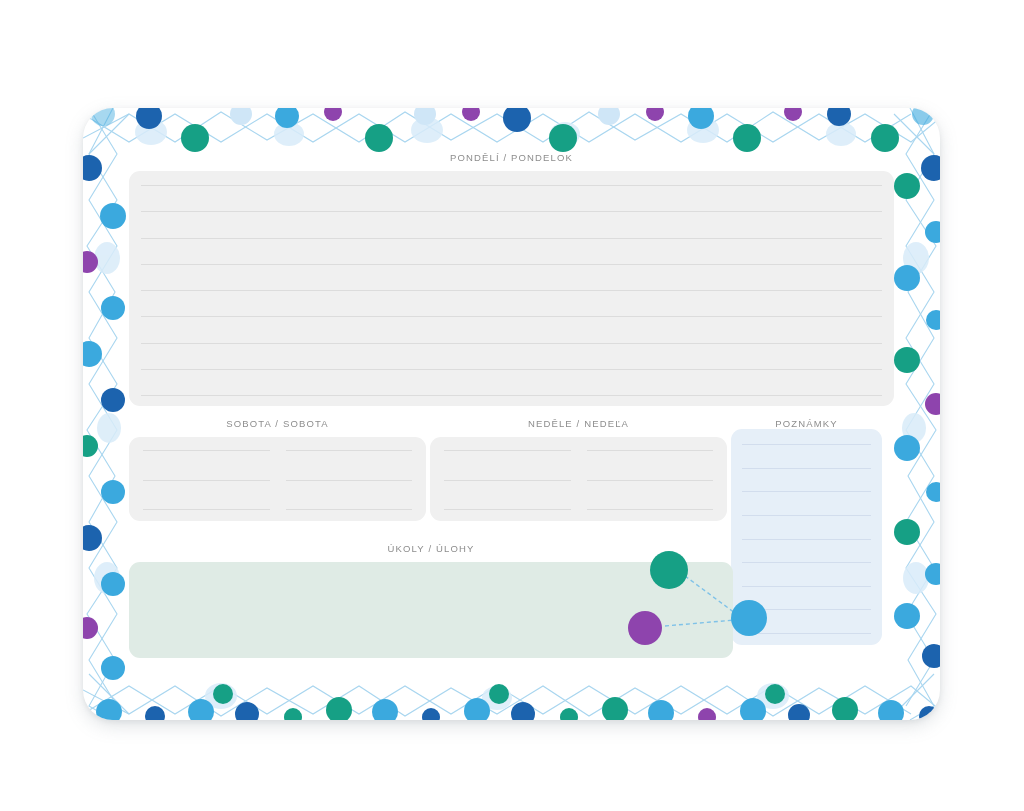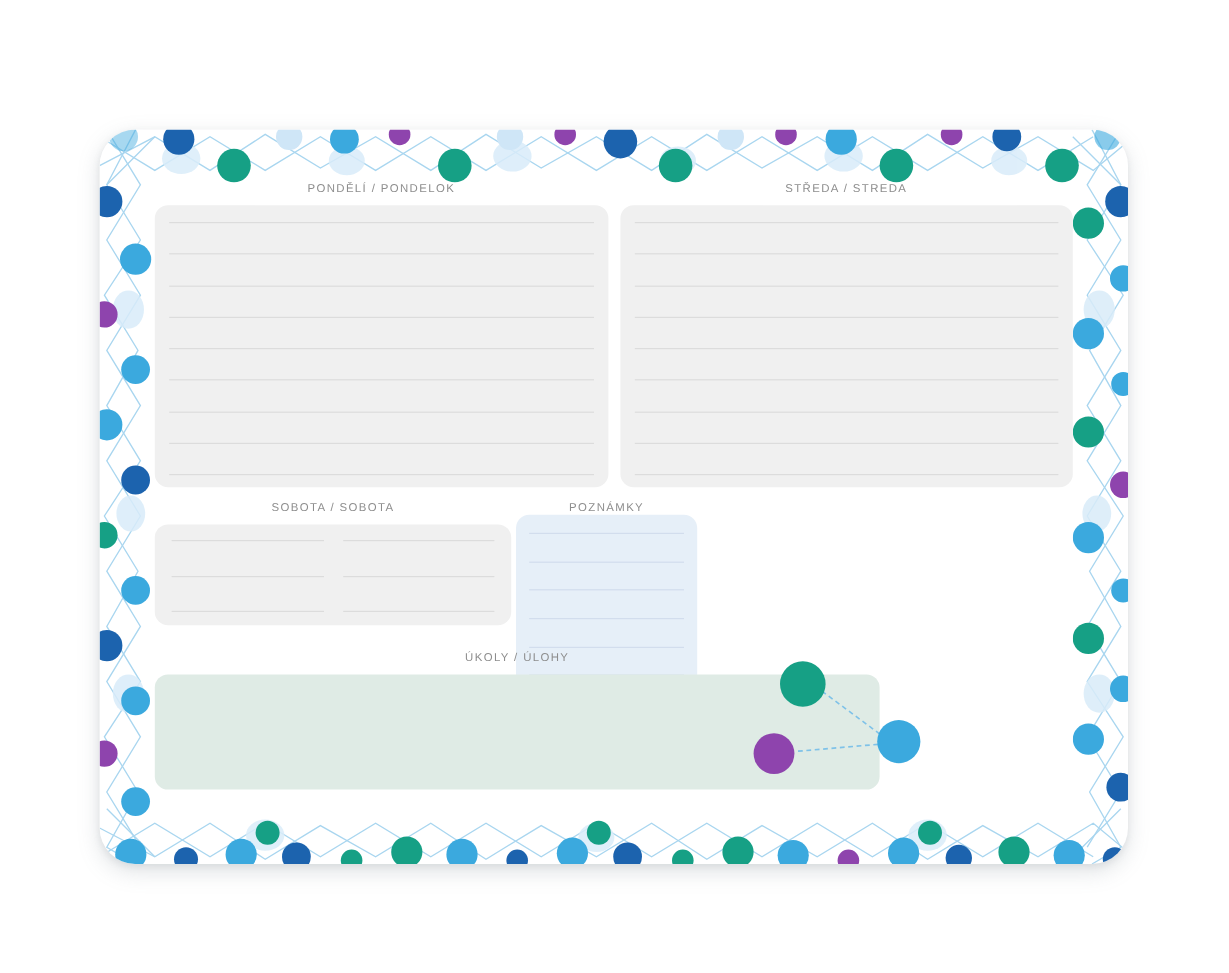--- a/index.html
+++ b/index.html
@@ -322,34 +322,20 @@
             <div class="rule"></div>
             <div class="rule"></div>
             <div class="rule"></div>
             <div class="rule"></div>
             <div class="rule"></div>
             <div class="rule"></div>
           </div>
         </div>
 
 
-        <div class="day-col">
-          <div class="col-head day-head">STŘEDA / STREDA</div>
-          <div class="day-box">
-            <div class="rule"></div>
-            <div class="rule"></div>
-            <div class="rule"></div>
-            <div class="rule"></div>
-            <div class="rule"></div>
-            <div class="rule"></div>
-            <div class="rule"></div>
-            <div class="rule"></div>
-            <div class="rule"></div>
-          </div>
-        </div>
 
 
 
       </div>
 
       <div class="second-row">
 
         <div class="wknd-col">
           <div class="col-head wknd-head">SOBOTA / SOBOTA</div>
           <div class="wknd-box">
@@ -359,20 +345,35 @@
               <div class="rule"></div>
             </div>
             <div class="wknd-half">
               <div class="rule"></div>
               <div class="rule"></div>
               <div class="rule"></div>
             </div>
           </div>
         </div>
 
+        <div class="wknd-col">
+          <div class="col-head wknd-head">NEDĚLE / NEDEĽA</div>
+          <div class="wknd-box">
+            <div class="wknd-half">
+              <div class="rule"></div>
+              <div class="rule"></div>
+              <div class="rule"></div>
+            </div>
+            <div class="wknd-half">
+              <div class="rule"></div>
+              <div class="rule"></div>
+              <div class="rule"></div>
+            </div>
+          </div>
+        </div>
 
         <div class="notes-col">
           <div class="col-head notes-head">POZNÁMKY</div>
           <div class="notes-box">
             <div class="rule-blue"></div>
             <div class="rule-blue"></div>
             <div class="rule-blue"></div>
             <div class="rule-blue"></div>
             <div class="rule-blue"></div>
             <div class="rule-blue"></div>

